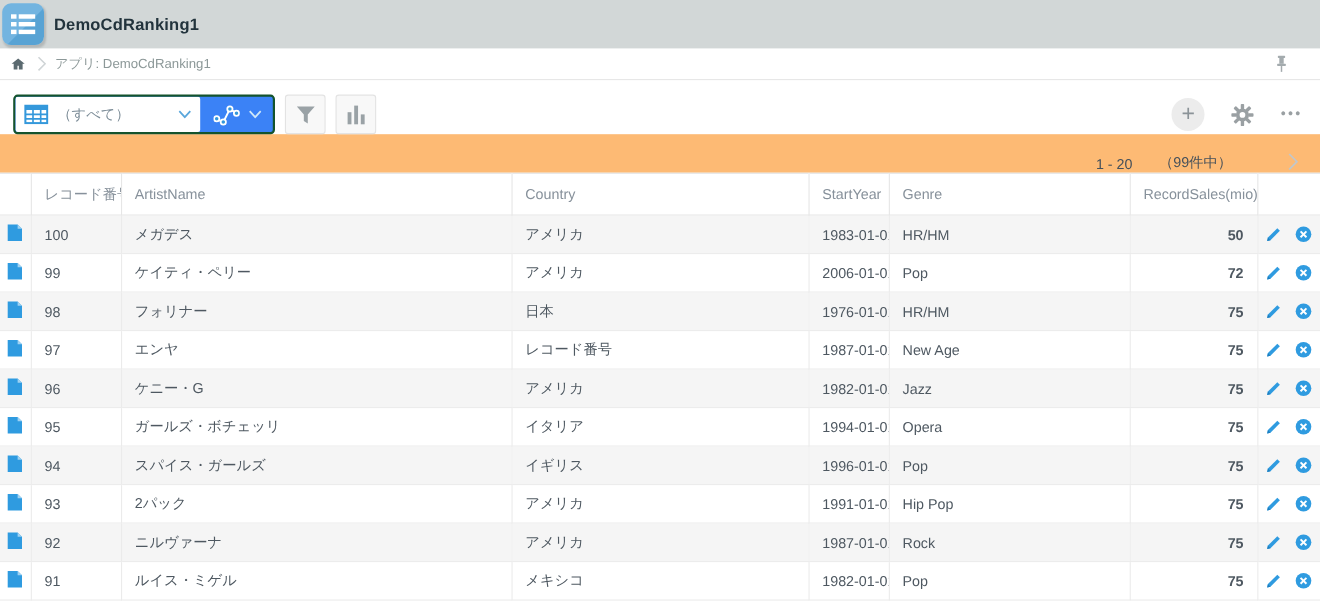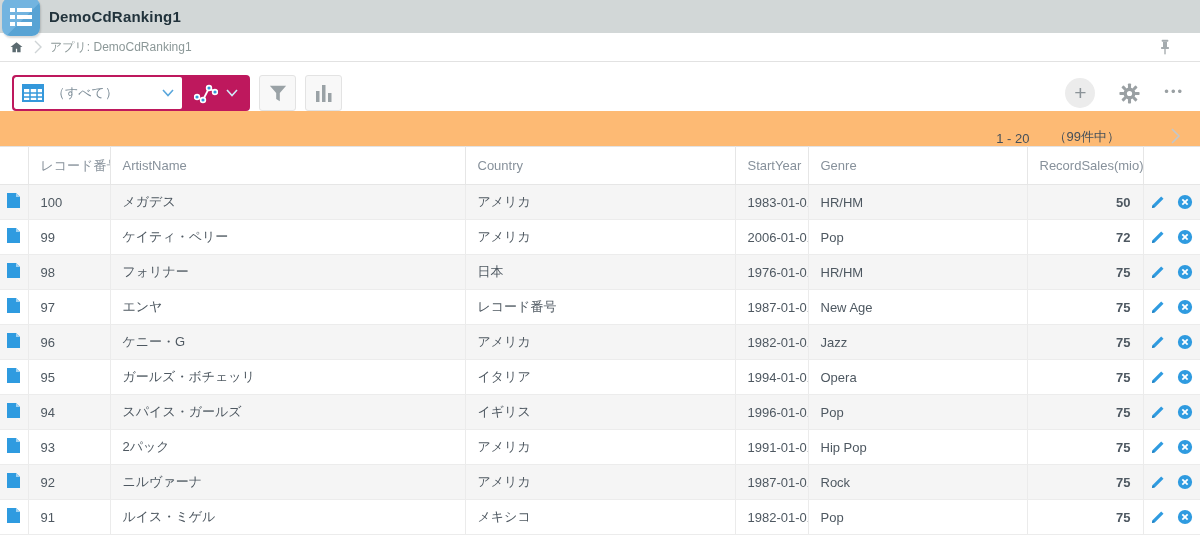--- a/index.html
+++ b/index.html
@@ -1,36 +1,36 @@
 <!DOCTYPE html>
 <html><head>
 <meta charset="utf-8">
 <style>
   * { margin:0; padding:0; box-sizing:border-box; }
   html,body { width:1200px; height:555px; overflow:hidden; background:#fff;
     font-family:"Liberation Sans","DejaVu Sans",sans-serif; }
 
   
-  .topbar { height:33px; background:#d2d7d7; display:flex; align-items:center; position:relative; }
+  .topbar { height:44px; background:#d2d7d7; display:flex; align-items:center; position:relative; }
   .app-icon { width:38px; height:38px; margin:3px 0 3px 2px; border-radius:8px;
     background:linear-gradient(135deg,#72b4e0 55%,#58a3d4 56%); box-shadow:1px 2px 2px rgba(0,0,0,.15);
     display:flex; align-items:center; justify-content:center; cursor:pointer; }
   .topbar-title { margin-left:9px; font-size:15px; font-weight:bold; color:#22333c; letter-spacing:.2px; }
 
   
   .breadcrumb { height:29px; background:#fff; border-bottom:1px solid #e2e2e2;
     display:flex; align-items:center; padding:0 27px 0 9px; }
   .crumb-sep { margin:0 8px 0 10px; }
   .crumb-label { font-size:12px; color:#8c9898; cursor:pointer; }
   .pin { margin-left:auto; cursor:pointer; }
 
   
   .toolbar { display:flex; align-items:center; padding:13px 16px 0 12px; height:49px; background:#fff; }
-  .view-select { display:flex; align-items:stretch; height:36px; border:2px solid #be185d;
-    background:#be185d; border-radius:4px; overflow:hidden; }
+  .view-select { display:flex; align-items:stretch; height:36px; border:2px solid #14532d;
+    background:#3b82f6; border-radius:4px; overflow:hidden; }
   .view-field { background:#fff; width:168px; display:flex; align-items:center;
     padding:0 8px; border-radius:2px; cursor:pointer; }
   .view-label { font-size:13px; color:#7d8d98; margin-left:8px; }
   .view-field .chev { margin-left:auto; }
   .graph-seg { display:flex; align-items:center; gap:8px; padding:0 10px 0 12px; cursor:pointer; }
   .tool-btn { width:37px; height:36px; margin-left:9px; background:#f8f8f8; border:1px solid #e3e3e3;
     border-radius:3px; display:flex; align-items:center; justify-content:center; cursor:pointer; }
   .toolbar-right { margin-left:auto; display:flex; align-items:center; gap:23px; }
   .plus-btn { width:30px; height:30px; border-radius:50%; background:#ececec; color:#8b9398;
     font-size:21px; font-weight:300; display:flex; align-items:center; justify-content:center;

